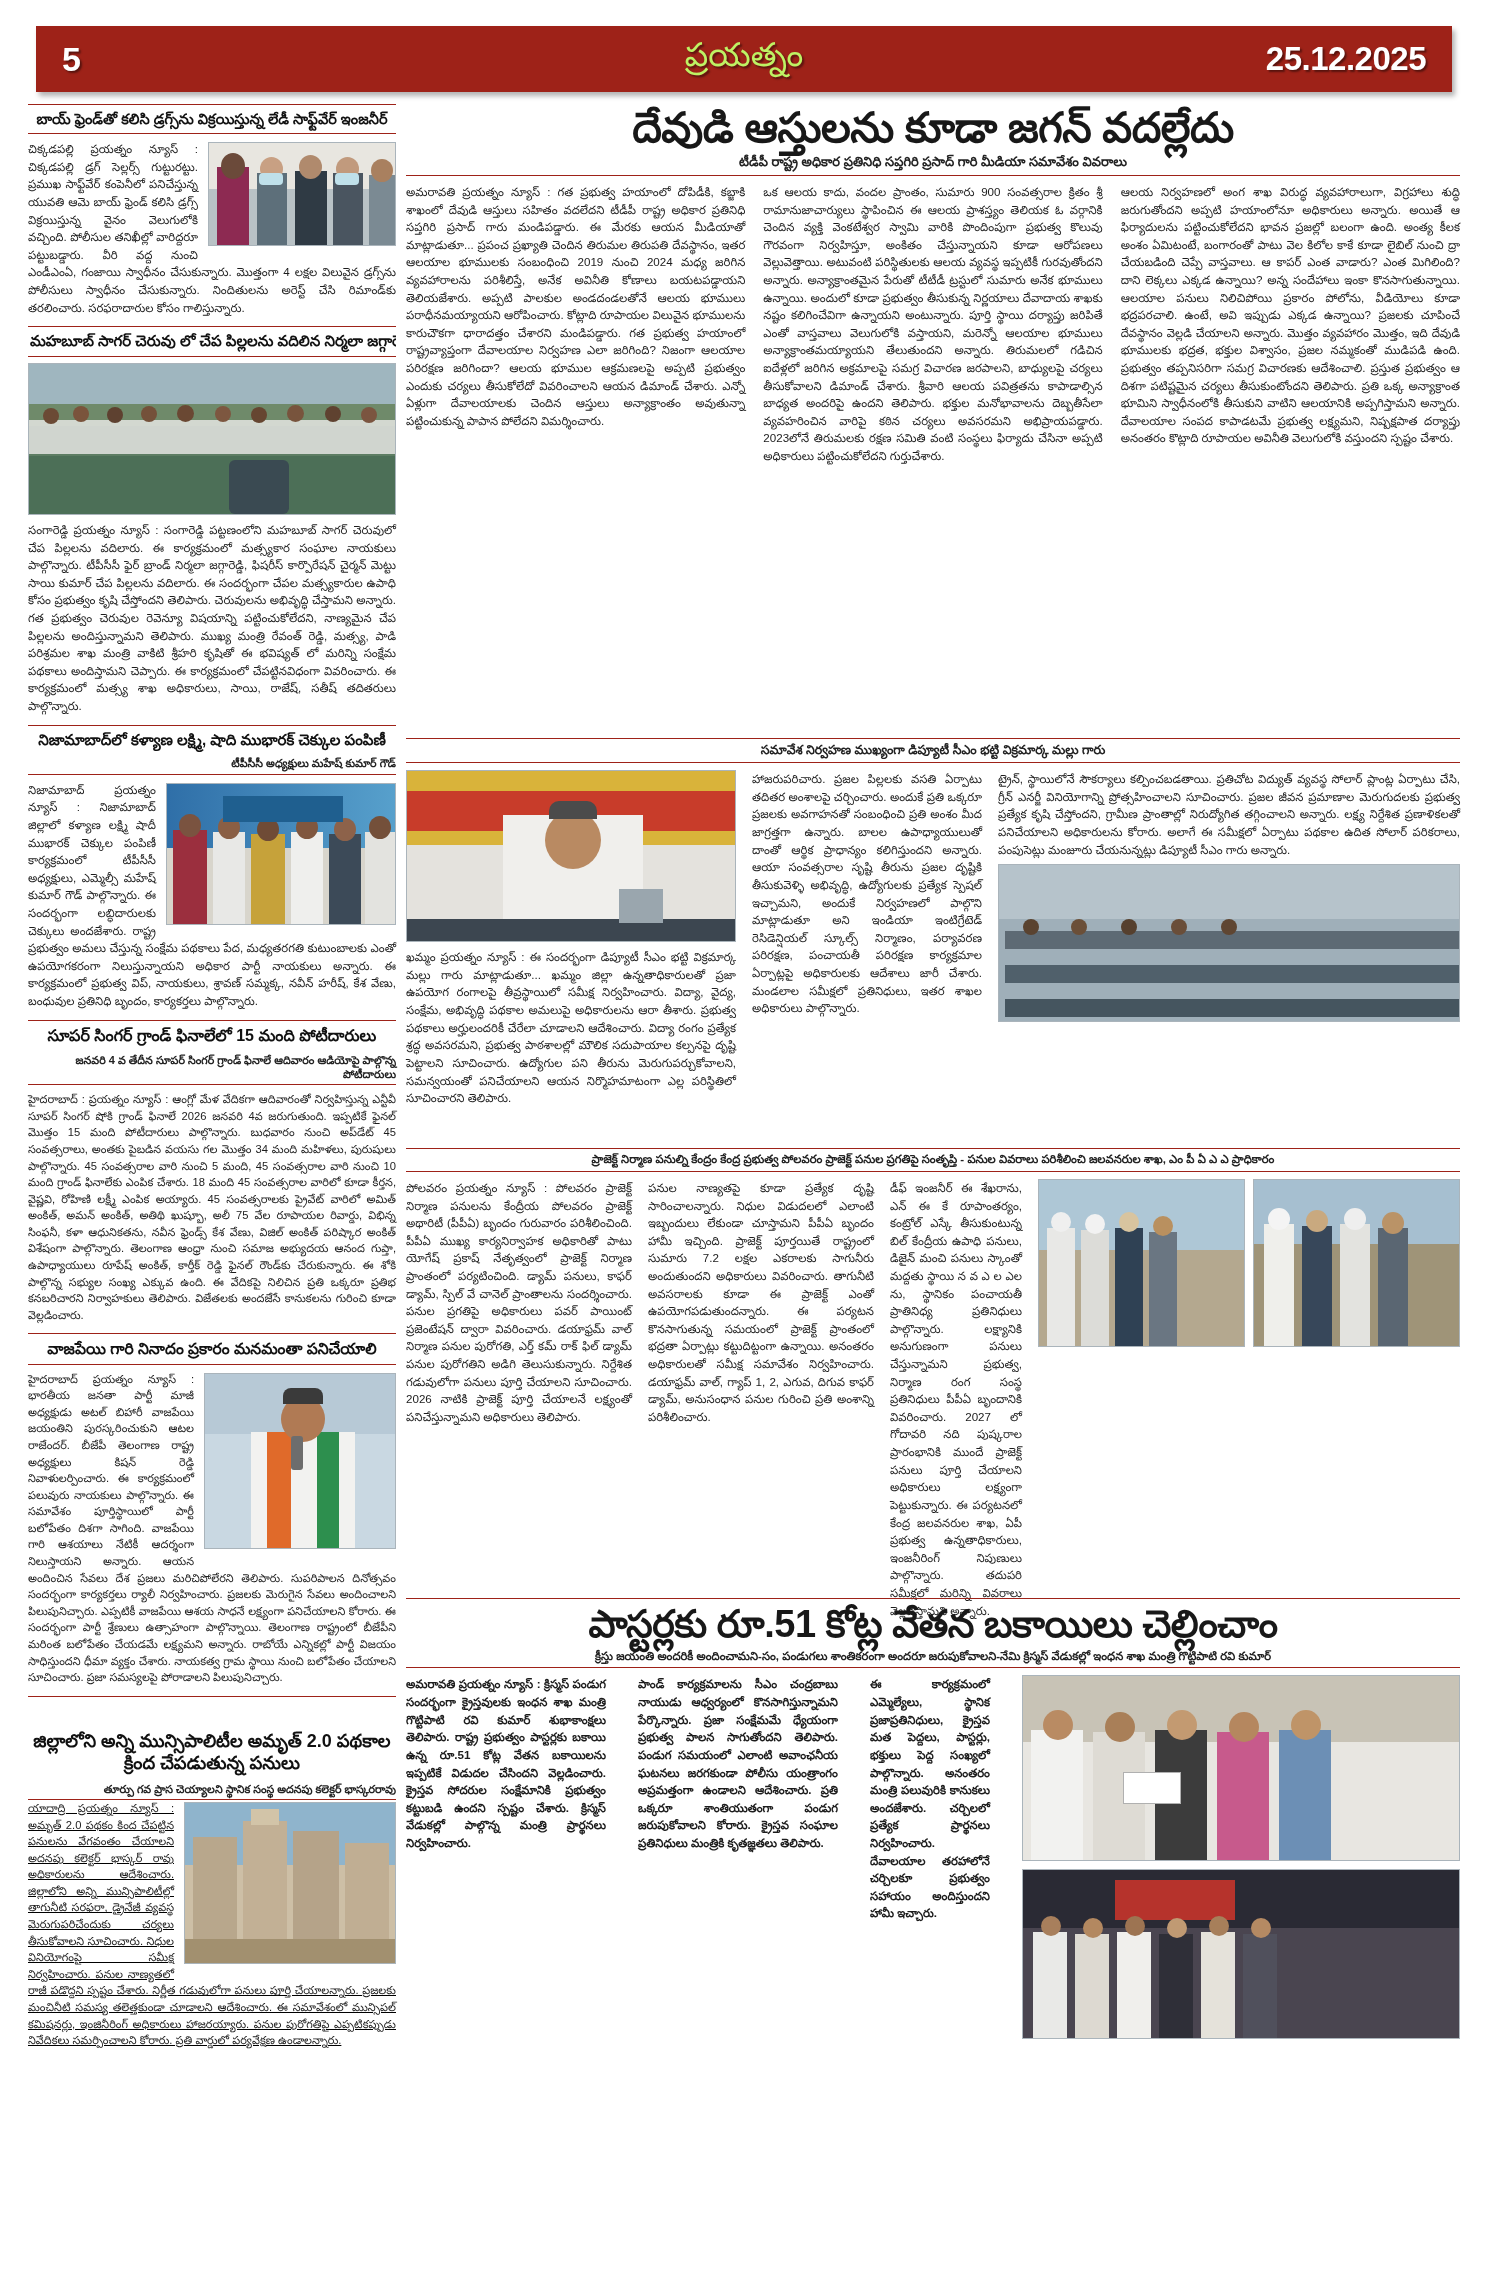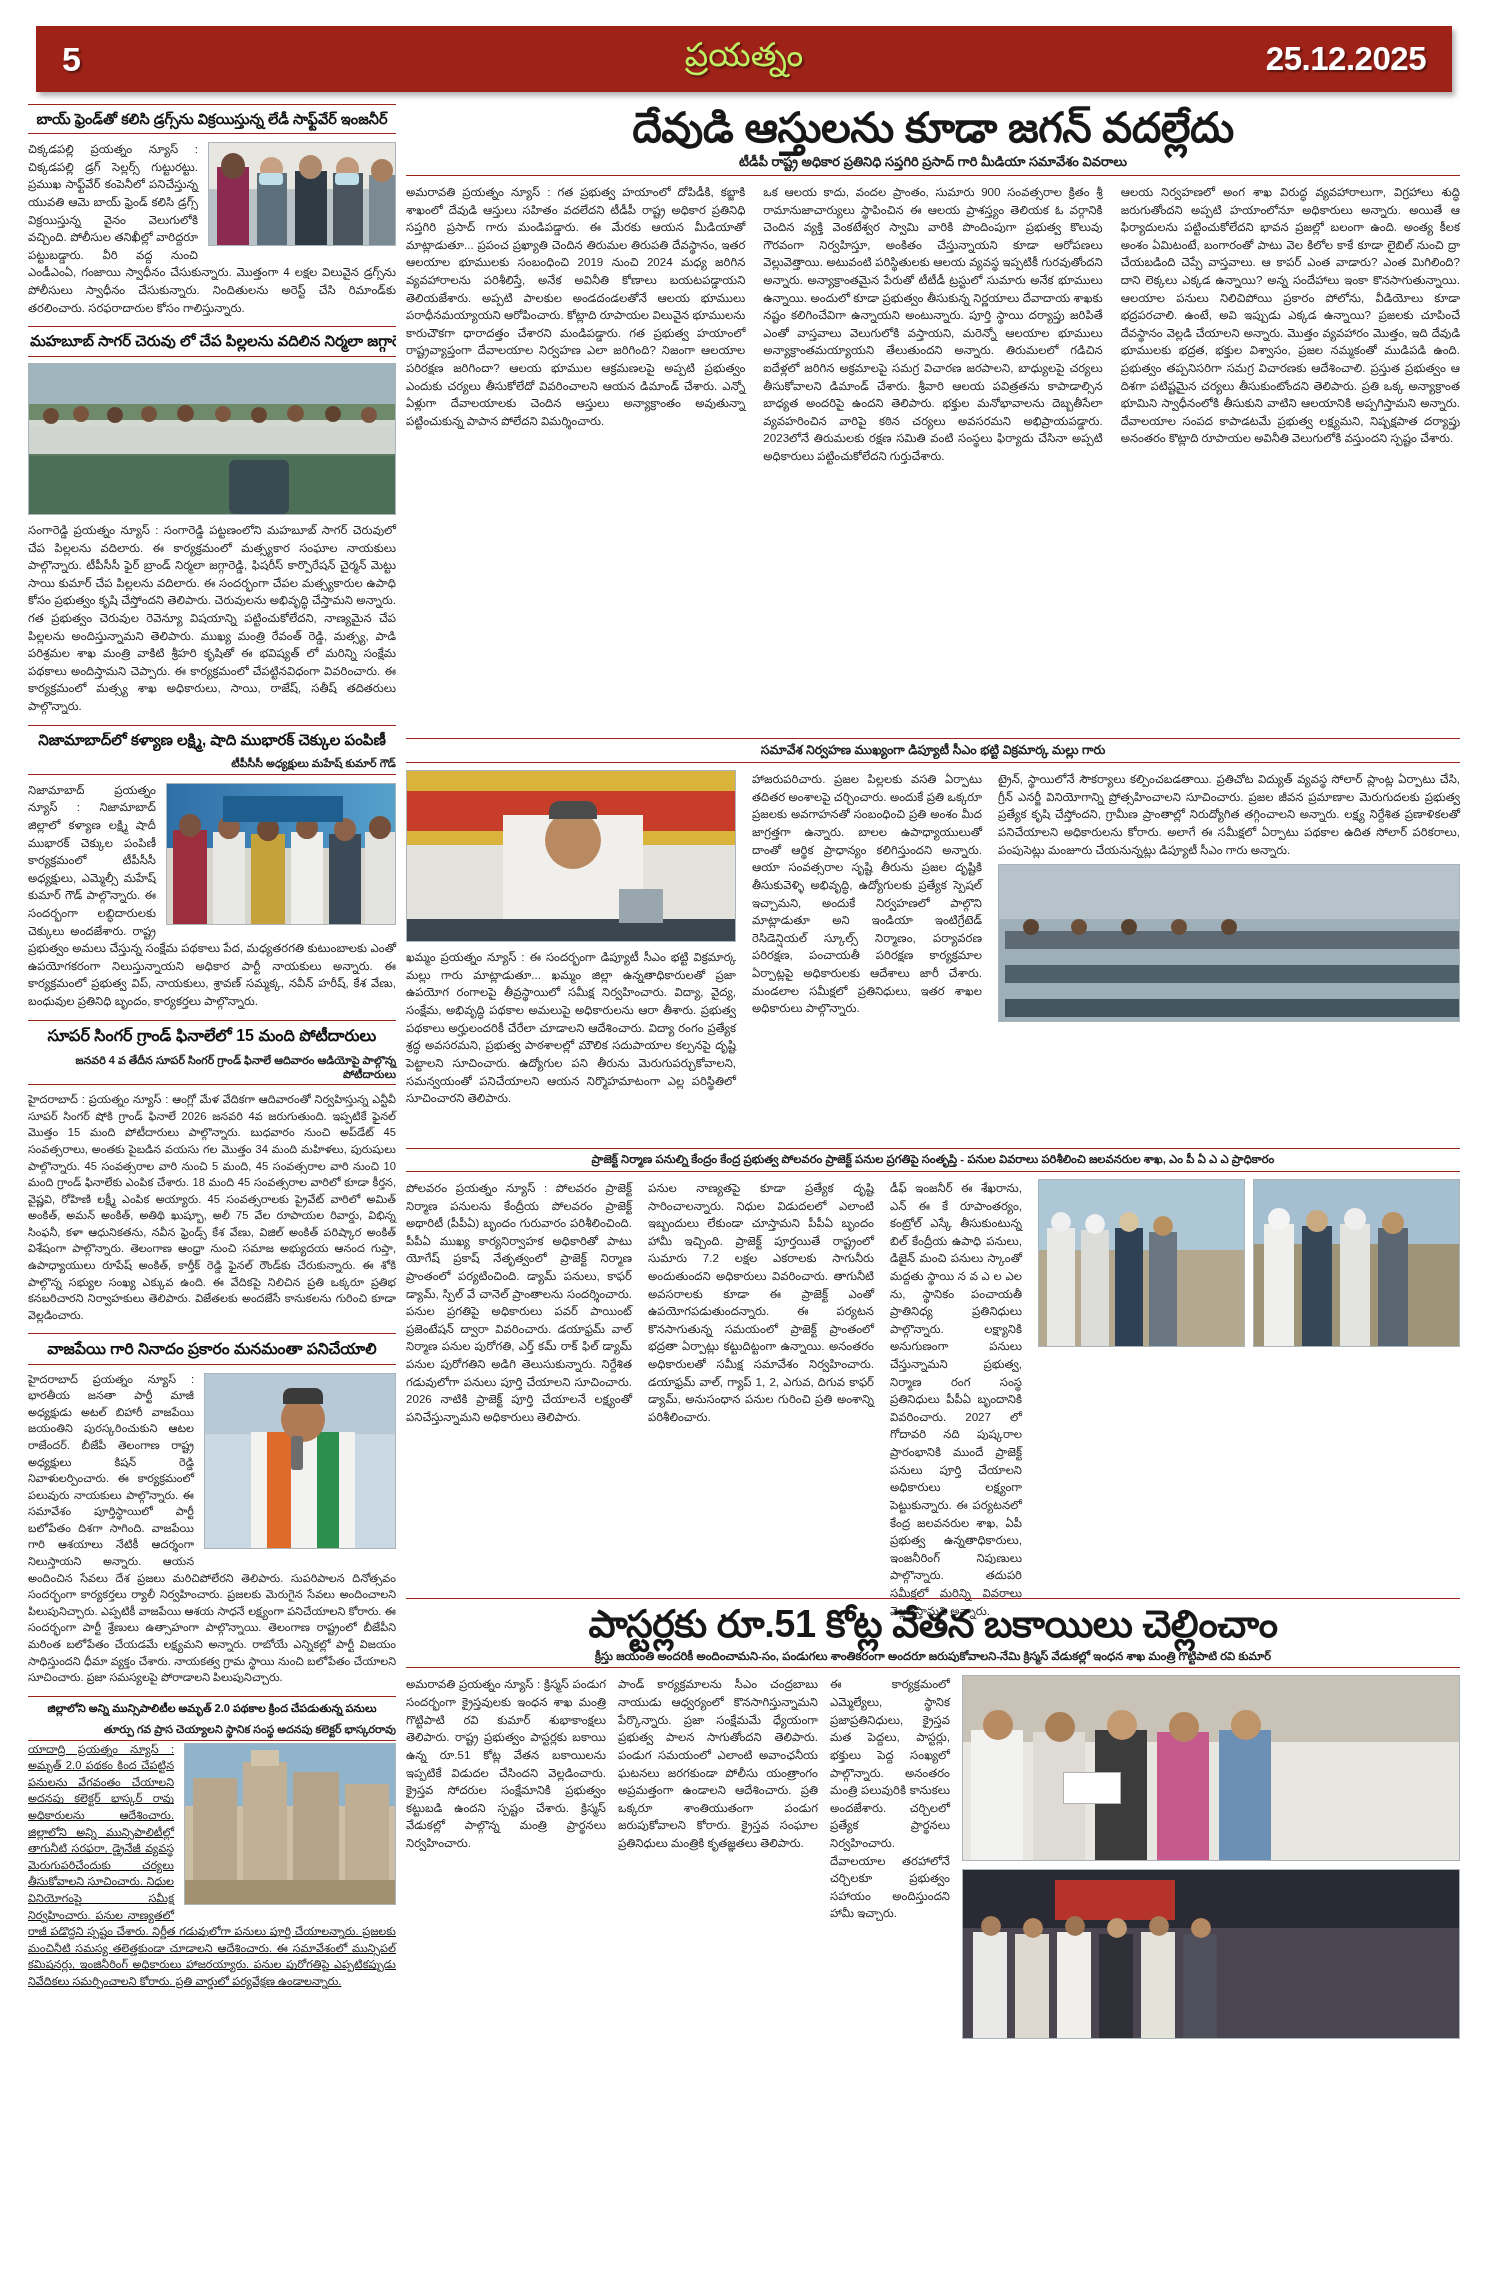--- a/index.html
+++ b/index.html
@@ -245,21 +245,21 @@
           <div class="blob" style="left:76px;top:22px;width:44px;height:46px;background:#b07a54;"></div>
           <div class="rect" style="left:78px;top:14px;width:40px;height:16px;background:#3a3a3a;border-radius:8px 8px 0 0;"></div>
           <div class="rect" style="left:86px;top:62px;width:12px;height:34px;background:#6d6d6d;border-radius:3px;"></div>
         </div>
         <div class="body-text tight">హైదరాబాద్ ప్రయత్నం న్యూస్ : భారతీయ జనతా పార్టీ మాజీ అధ్యక్షుడు అటల్ బిహారీ వాజపేయి జయంతిని పురస్కరించుకుని ఆటల రాజేందర్. బీజేపీ తెలంగాణ రాష్ట్ర అధ్యక్షులు కిషన్ రెడ్డి నివాళులర్పించారు. ఈ కార్యక్రమంలో పలువురు నాయకులు పాల్గొన్నారు. ఈ సమావేశం పూర్తిస్థాయిలో పార్టీ బలోపేతం దిశగా సాగింది. వాజపేయి గారి ఆశయాలు నేటికీ ఆదర్శంగా నిలుస్తాయని అన్నారు. ఆయన అందించిన సేవలు దేశ ప్రజలు మరిచిపోలేరని తెలిపారు. సుపరిపాలన దినోత్సవం సందర్భంగా కార్యకర్తలు ర్యాలీ నిర్వహించారు. ప్రజలకు మెరుగైన సేవలు అందించాలని పిలుపునిచ్చారు. ఎప్పటికీ వాజపేయి ఆశయ సాధనే లక్ష్యంగా పనిచేయాలని కోరారు. ఈ సందర్భంగా పార్టీ శ్రేణులు ఉత్సాహంగా పాల్గొన్నాయి. తెలంగాణ రాష్ట్రంలో బీజేపీని మరింత బలోపేతం చేయడమే లక్ష్యమని అన్నారు. రాబోయే ఎన్నికల్లో పార్టీ విజయం సాధిస్తుందని ధీమా వ్యక్తం చేశారు. నాయకత్వ గ్రామ స్థాయి నుంచి బలోపేతం చేయాలని సూచించారు. ప్రజా సమస్యలపై పోరాడాలని పిలుపునిచ్చారు.</div>
       </div>
     </div>
 
     <div style="margin-top:10px;">
       <hr class="hl-rule-top">
-      <div class="headline-small wrap" style="font-size:11px;">జిల్లాలోని అన్ని మున్సిపాలిటీల అమృత్ 2.0 పథకాల క్రింద చేపడుతున్న పనులు</div>
+      <div class="headline-small wrap" style="font-size:18px;margin-top:28px;">జిల్లాలోని అన్ని మున్సిపాలిటీల అమృత్ 2.0 పథకాల క్రింద చేపడుతున్న పనులు</div>
       <div class="kicker-sm">తూర్పు గవ ప్రాస చెయ్యాలని స్థానిక సంస్థ అదనపు కలెక్టర్ భాస్కరరావు</div>
       <hr class="hl-rule-bot">
       <div style="text-decoration:underline;">
         <div class="photo float-img-right" style="width:212px;height:162px;">
           <div class="band" style="top:0;height:62px;background:#8fb4cc;"></div>
           <div class="band" style="top:62px;height:100px;background:#cdbfa6;"></div>
           <div class="rect" style="left:8px;top:34px;width:44px;height:128px;background:#b8a78c;"></div>
           <div class="rect" style="left:58px;top:18px;width:44px;height:144px;background:#c2b095;"></div>
           <div class="rect" style="left:108px;top:28px;width:46px;height:134px;background:#b5a389;"></div>
           <div class="rect" style="left:160px;top:40px;width:44px;height:122px;background:#c0ae93;"></div>
@@ -372,21 +372,21 @@
       </div>
     </div>
   </div>
 
   <div class="col" style="left:406px; top:1598px; width:1054px;">
     <hr class="hl-rule-top">
     <div class="headline-big" style="font-size:38px;padding-top:4px;">పాస్టర్లకు రూ.51 కోట్ల వేతన బకాయిలు చెల్లించాం</div>
     <div class="kicker" style="font-size:11.5px;">క్రీస్తు జయంతి అందరికీ అందించామని-సం, పండుగలు శాంతికరంగా అందరూ జరుపుకోవాలని-నేమి క్రిస్మస్ వేడుకల్లో ఇంధన శాఖ మంత్రి గొట్టిపాటి రవి కుమార్</div>
     <hr class="hl-rule-bot">
 
-    <div style="display:flex; gap:12px; margin-top:7px;">
+    <div style="display:flex; gap:32px; margin-top:7px;font-weight:bold;">
       <div style="width:200px;">
         <div class="body-text">అమరావతి ప్రయత్నం న్యూస్ : క్రిస్మస్ పండుగ సందర్భంగా క్రైస్తవులకు ఇంధన శాఖ మంత్రి గొట్టిపాటి రవి కుమార్ శుభాకాంక్షలు తెలిపారు. రాష్ట్ర ప్రభుత్వం పాస్టర్లకు బకాయి ఉన్న రూ.51 కోట్ల వేతన బకాయిలను ఇప్పటికే విడుదల చేసిందని వెల్లడించారు. క్రైస్తవ సోదరుల సంక్షేమానికి ప్రభుత్వం కట్టుబడి ఉందని స్పష్టం చేశారు. క్రిస్మస్ వేడుకల్లో పాల్గొన్న మంత్రి ప్రార్థనలు నిర్వహించారు.</div>
       </div>
       <div style="width:200px;">
         <div class="body-text">పాండ్ కార్యక్రమాలను సీఎం చంద్రబాబు నాయుడు ఆధ్వర్యంలో కొనసాగిస్తున్నామని పేర్కొన్నారు. ప్రజా సంక్షేమమే ధ్యేయంగా ప్రభుత్వ పాలన సాగుతోందని తెలిపారు. పండుగ సమయంలో ఎలాంటి అవాంఛనీయ ఘటనలు జరగకుండా పోలీసు యంత్రాంగం అప్రమత్తంగా ఉండాలని ఆదేశించారు. ప్రతి ఒక్కరూ శాంతియుతంగా పండుగ జరుపుకోవాలని కోరారు. క్రైస్తవ సంఘాల ప్రతినిధులు మంత్రికి కృతజ్ఞతలు తెలిపారు.</div>
       </div>
       <div style="width:120px;">
         <div class="body-text">ఈ కార్యక్రమంలో ఎమ్మెల్యేలు, స్థానిక ప్రజాప్రతినిధులు, క్రైస్తవ మత పెద్దలు, పాస్టర్లు, భక్తులు పెద్ద సంఖ్యలో పాల్గొన్నారు. అనంతరం మంత్రి పలువురికి కానుకలు అందజేశారు. చర్చిలలో ప్రత్యేక ప్రార్థనలు నిర్వహించారు. దేవాలయాల తరహాలోనే చర్చిలకూ ప్రభుత్వం సహాయం అందిస్తుందని హామీ ఇచ్చారు.</div>
       </div>
       <div style="flex:1;">

